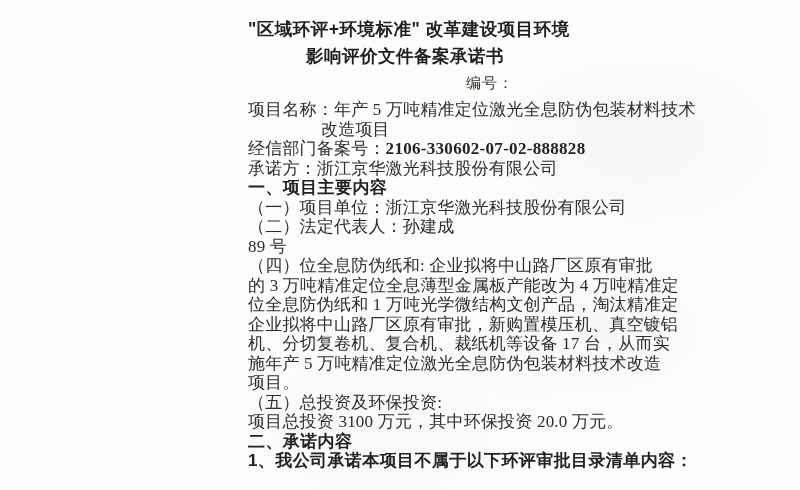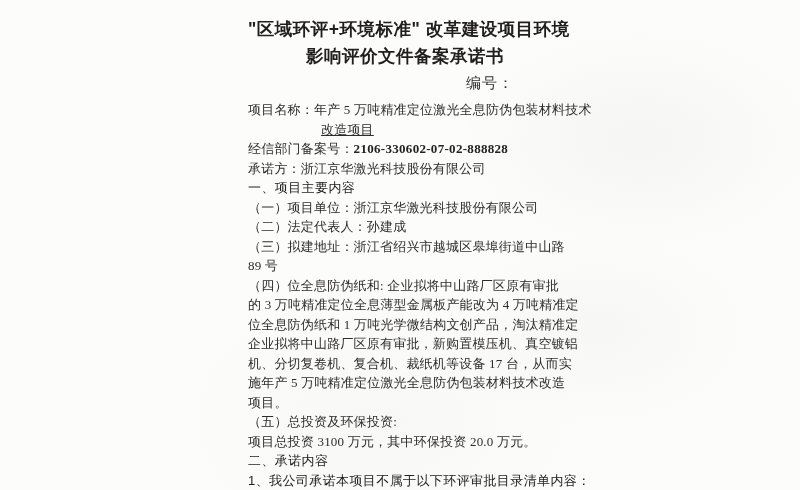--- a/index.html
+++ b/index.html
@@ -44,32 +44,31 @@
   }
   .body-block {
     position: absolute;
     top: 100px;
     left: 248px;
     width: 314px;
   }
   .line {
     height: 19.5px;
     line-height: 19.5px;
-    font-size: 13px;
+    font-size: 17px;
     letter-spacing: 0.2px;
     white-space: nowrap;
     color: #2e2d2b;
   }
   .line.indent2 {
     padding-left: 73px;
-    text-decoration: underline;
   }
   .line.heading {
     font-family: "Liberation Sans", "DejaVu Sans", sans-serif;
-    font-weight: 400;
+    font-weight: 700;
     color: #232220;
     letter-spacing: 0.4px;
   }
   .num-bold {
     font-weight: 700;
     letter-spacing: 0.3px;
     color: #232220;
     text-align: center;
   }
 </style>
@@ -86,21 +85,20 @@
   <div class="serial">编号：</div>
 
   <div class="body-block">
     <div class="line">项目名称：年产 5 万吨精准定位激光全息防伪包装材料技术</div>
     <div class="line indent2">改造项目</div>
     <div class="line"><span>经信部门备案号：</span><span class="num-bold">2106-330602-07-02-888828</span></div>
     <div class="line">承诺方：浙江京华激光科技股份有限公司</div>
     <div class="line heading">一、项目主要内容</div>
     <div class="line">（一）项目单位：浙江京华激光科技股份有限公司</div>
     <div class="line">（二）法定代表人：孙建成</div>
-    <div class="line">（三）拟建地址：浙江省绍兴市越城区皋埠街道中山路</div>
     <div class="line">89 号</div>
     <div class="line">（四）位全息防伪纸和: 企业拟将中山路厂区原有审批</div>
     <div class="line">的 3 万吨精准定位全息薄型金属板产能改为 4 万吨精准定</div>
     <div class="line">位全息防伪纸和 1 万吨光学微结构文创产品，淘汰精准定</div>
     <div class="line">企业拟将中山路厂区原有审批，新购置模压机、真空镀铝</div>
     <div class="line">机、分切复卷机、复合机、裁纸机等设备 17 台，从而实</div>
     <div class="line">施年产 5 万吨精准定位激光全息防伪包装材料技术改造</div>
     <div class="line">项目。</div>
     <div class="line">（五）总投资及环保投资:</div>
     <div class="line">项目总投资 3100 万元，其中环保投资 20.0 万元。</div>

